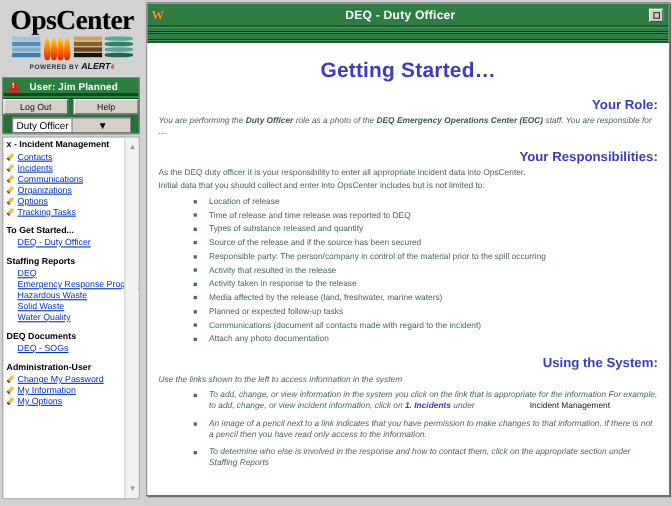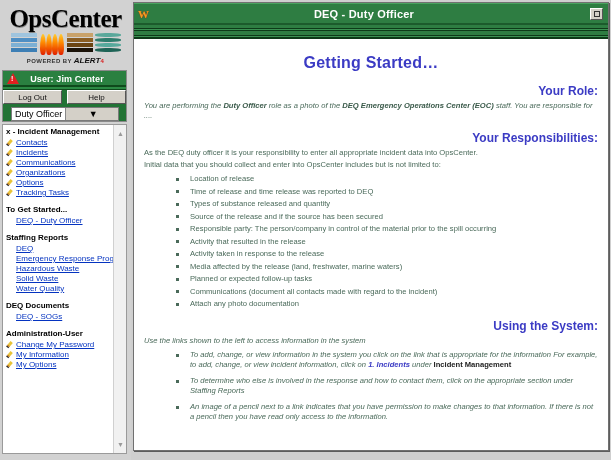--- a/index.html
+++ b/index.html
@@ -278,21 +278,21 @@
   #content {
     position: absolute;
     left: 0; top: 37px; right: 0; bottom: 0;
     background: #fff;
     padding: 8px 10px 0 10px;
     overflow: hidden;
   }
   .page-title {
     text-align: center;
     color: #3b3bc4;
-    font-size: 16px;
+    font-size: 19px;
     font-weight: bold;
     margin: 6px 0 12px 0;
     letter-spacing: 0.2px;
   }
   h2.sec {
     color: #3b3bc4;
     font-size: 12px;
     font-weight: bold;
     margin: 0 0 3px 0;
     line-height: 14px;
@@ -320,21 +320,21 @@
     position: relative;
     padding-left: 14px;
   }
   ul.bullets li::before {
     content: "";
     position: absolute; left: 0; top: 3.5px;
     width: 3px; height: 3px; background: #4a6a5a;
   }
   ul.bullets.tight li { margin-bottom: 2.5px; }
   ul.bullets.italic li { font-style: italic; margin-bottom: 6px; }
-  ul.bullets.italic li b { font-style: normal; font-weight: bold; color: #222; }
+  ul.bullets.italic li b { font-style: normal; font-weight: normal; color: #222; margin-left: 48px; }
   ul.bullets.italic li .lnk { color: #3b3bc4; font-weight: bold; }
   .intro-ital {
     font-size: 7.6px; font-style: italic; color: #4a6a5a;
     margin: 1px 0 0 0; line-height: 10px;
   }
 </style>
 </head>
 <body>
 
 <div id="app">
@@ -371,21 +371,21 @@
       </div>
       <div class="powered">
         <span>POWERED BY</span>
         <span class="alert">ALERT</span><span class="tri">4</span>
       </div>
     </div>
 
     <div id="userpanel">
       <div class="user-row">
         <span class="alert-badge"></span>
-        <span class="user-name">User: Jim Center</span>
+        <span class="user-name">User: Jim Planned</span>
       </div>
       <div class="btn-row">
         <button class="gbtn">Log Out</button>
         <button class="gbtn">Help</button>
       </div>
       <div class="sel-wrap">
         <span>Duty Officer</span>
         <span class="sel-arrow">▼</span>
       </div>
     </div>
@@ -494,18 +494,18 @@
           <li>Media affected by the release (land, freshwater, marine waters)</li>
           <li>Planned or expected follow-up tasks</li>
           <li>Communications (document all contacts made with regard to the incident)</li>
           <li>Attach any photo documentation</li>
         </ul>
 
       <h2 class="sec gap">Using the System:</h2>
       <p class="intro-ital">Use the links shown to the left to access information in the system</p>
       <ul class="bullets italic">
         <li><span>To add, change, or view information in the system you click on the link that is appropriate for the information For example, to add, change, or view incident information, click on </span><span class="lnk">1. Incidents</span><span> under </span><b>Incident Management</b></li>
+        <li>An image of a pencil next to a link indicates that you have permission to make changes to that information. If there is not a pencil then you have read only access to the information.</li>
         <li>To determine who else is involved in the response and how to contact them, click on the appropriate section under Staffing Reports</li>
-        <li>An image of a pencil next to a link indicates that you have permission to make changes to that information. If there is not a pencil then you have read only access to the information.</li>
       </ul>
     </div>
   </div>
 </div>
 
 </body></html>

